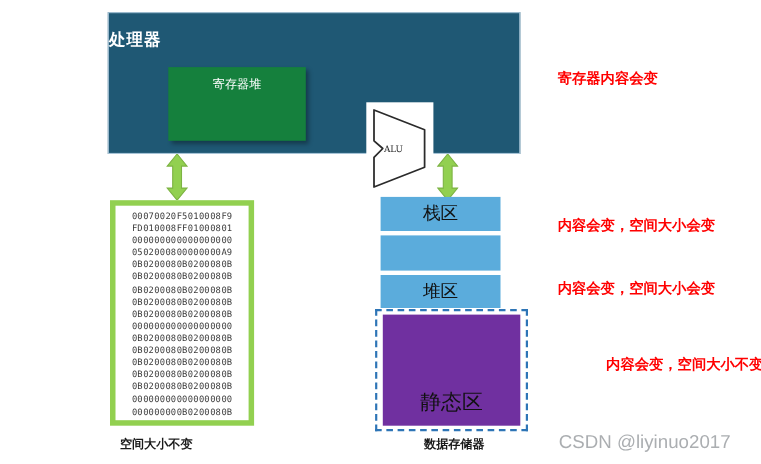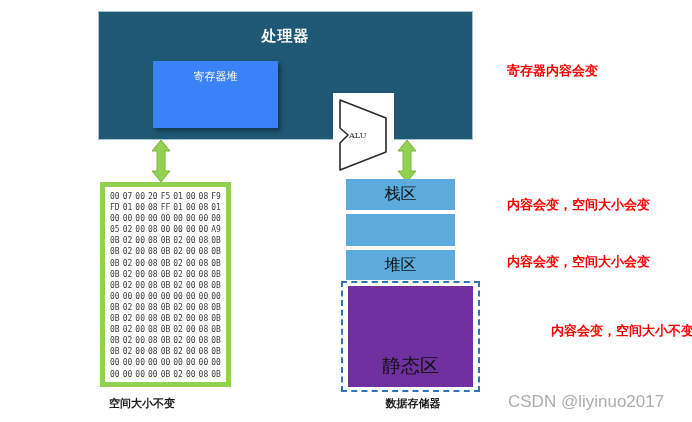--- a/index.html
+++ b/index.html
@@ -8,47 +8,47 @@
     font-family:"Liberation Sans","DejaVu Sans",sans-serif;
   }
   .abs{position:absolute;}
 
   
   #processor-box{
     left:98px;top:11px;width:375px;height:129px;
     background:#1F5874;border:1px solid #A6C3D6;box-sizing:border-box;
   }
   #processor-title{
-    position:absolute;left:0;top:15px;width:100%;text-align:center;
+    position:absolute;left:0;top:15px;width:100%;text-align:left;
     color:#ffffff;font-size:15px;font-weight:bold;letter-spacing:1px;
   }
   #register-box{
     position:absolute;left:54px;top:49px;width:125px;height:67px;
-    background:#3b82f6;box-shadow:3px 3px 4px rgba(0,0,0,0.35);
+    background:#15803d;box-shadow:3px 3px 4px rgba(0,0,0,0.35);
   }
   #register-label{
     position:absolute;left:0;top:8px;width:100%;text-align:center;
     color:#ffffff;font-size:11px;
   }
   #alu-box{
     position:absolute;left:234px;top:41px;width:61px;height:83px;background:#ffffff;margin-top:40px;
   }
 
   
   .v-arrow{width:20px;height:42px;}
   #left-arrow{left:151px;top:140px;}
   #right-arrow{left:397px;top:140px;}
 
   
   #program-memory-box{
     left:100px;top:182px;width:131px;height:205px;
     background:#ffffff;border:5px solid #92D050;box-sizing:border-box;
   }
   #hex-dump{
-    position:absolute;left:0;top:2px;width:100%;padding:2px 5px;box-sizing:border-box;
+    position:absolute;left:0;top:2px;width:100%;padding:2px 15px;box-sizing:border-box;
   }
   .hex-row{
     display:flex;justify-content:space-between;
     font-family:"DejaVu Sans Mono","Liberation Mono",monospace;
     font-size:8px;line-height:11.1px;color:#3C3C3C;
   }
   #program-memory-label{
     left:102px;top:396px;width:80px;text-align:center;
     font-size:11px;font-weight:bold;color:#1a1a1a;
   }

